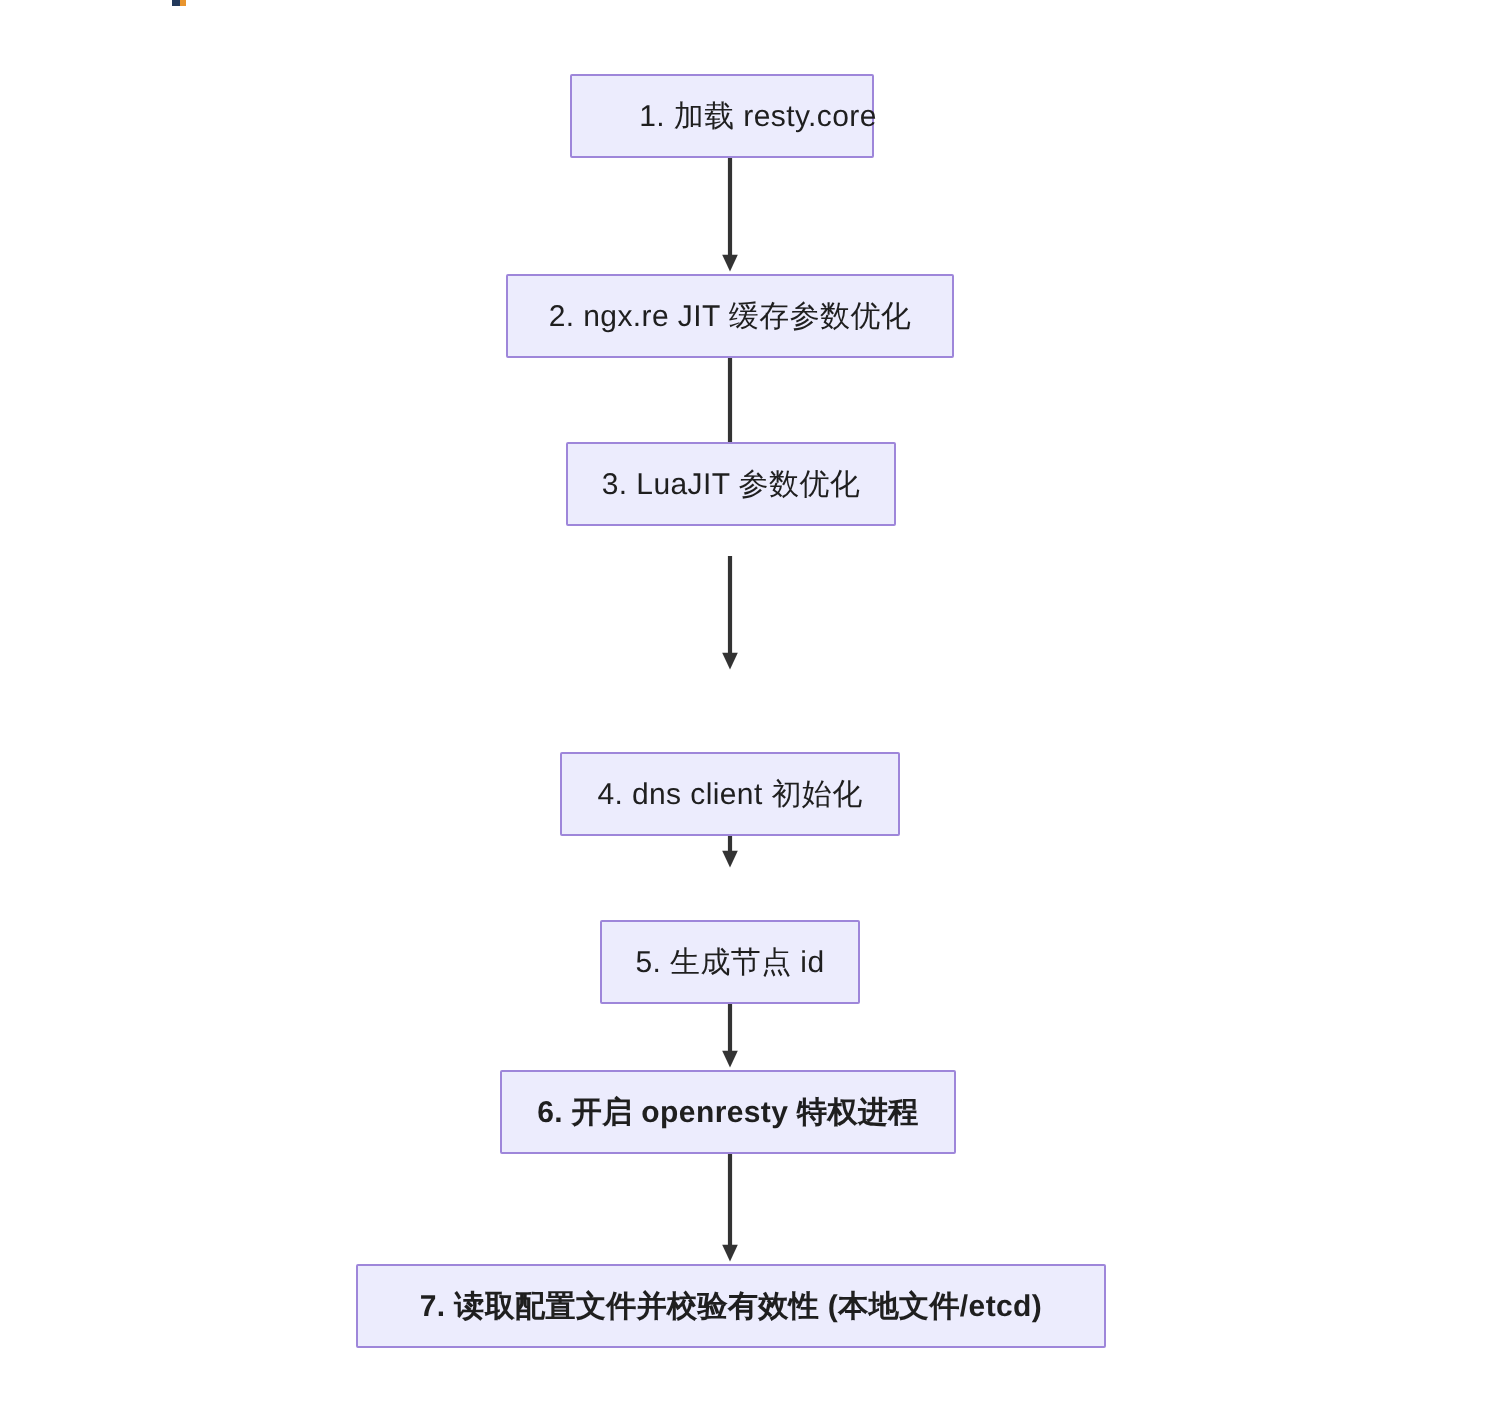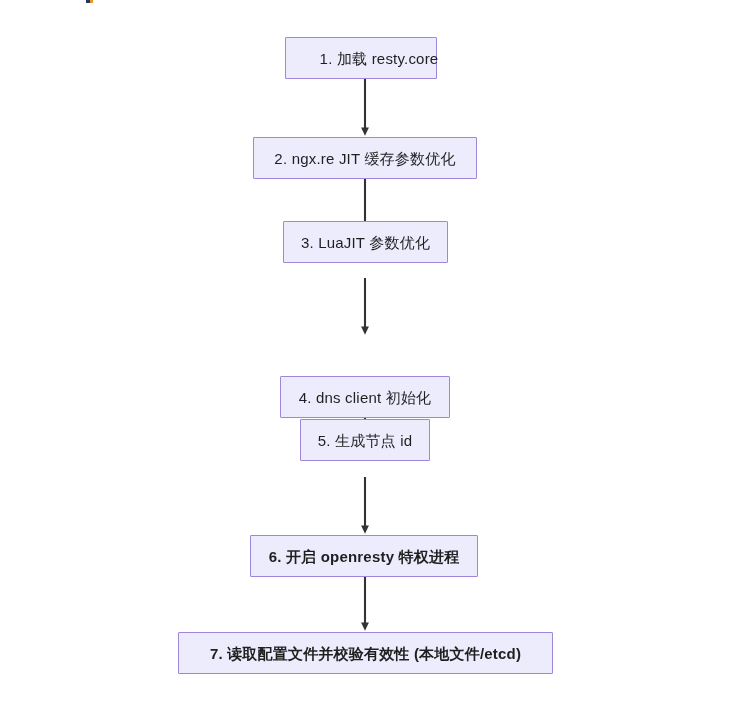--- a/index.html
+++ b/index.html
@@ -52,21 +52,21 @@
   .node .node-label {
     display: block;
     padding: 0 14px;
   }
 
   
   #node-1 { left: 285px; top: 37px;  width: 152px; height: 42px; padding-left: 36px; }
   #node-2 { left: 253px; top: 137px; width: 224px; height: 42px; }
   #node-3 { left: 283px; top: 221px; width: 165px; height: 42px; }
   #node-4 { left: 280px; top: 336px; width: 170px; height: 42px; margin-top: 40px; }
-  #node-5 { left: 300px; top: 419px; width: 130px; height: 42px; }
+  #node-5 { left: 300px; top: 460px; width: 130px; height: 42px; }
   #node-6 { left: 250px; top: 535px; width: 228px; height: 42px; font-weight: bold; }
   #node-7 { left: 178px; top: 632px; width: 375px; height: 42px; font-weight: bold; }
 
   
   #top-edge-artifact {
     position: absolute;
     left: 86px;
     top: 0px;
     width: 7px;
     height: 3px;

